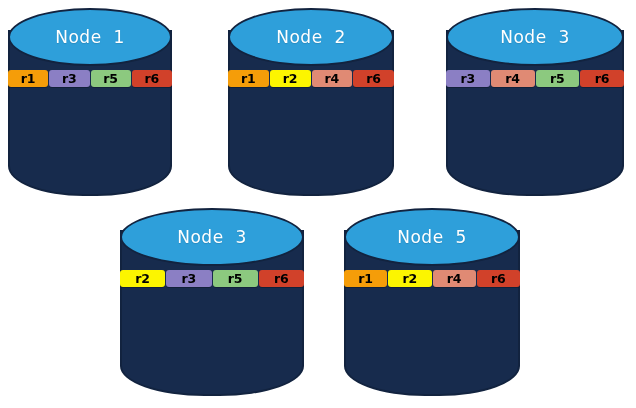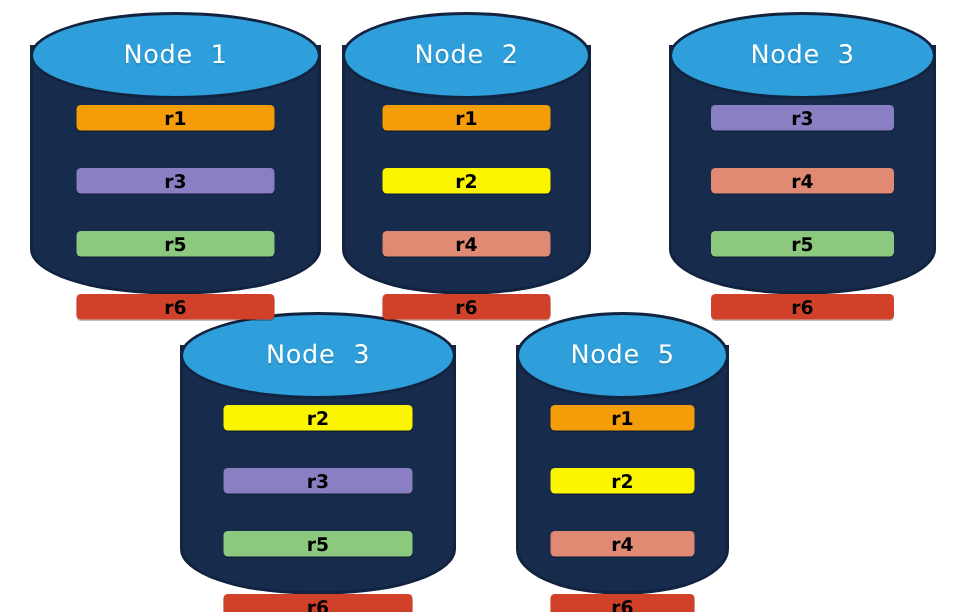--- a/index.html
+++ b/index.html
@@ -67,43 +67,43 @@
     text-shadow: 0 1px 1px rgba(0,0,0,0.12);
   }
 
   .replicas {
     position: absolute;
     left: 0;
     top: 62px;
     width: 100%;
     z-index: 2;
     display: flex;
-    flex-direction: column;
+    flex-direction: row;
     align-items: center;
-    gap: 25px;
+    gap: 1px;
   }
   .replica {
     width: 68%;
     height: 17px;
     border-radius: 3px;
     display: flex;
     align-items: center;
     justify-content: center;
     color: #000000;
     font-size: 12.5px;
     font-weight: bold;
     box-sizing: border-box;
     box-shadow: 0 1px 0 rgba(0,0,0,0.25);
   }
 </style>
 </head>
 <body>
 
 <div id="cluster" style="background: rgb(255, 255, 255);">
-    <div class="node" style="left: 20px; top: 8px; width: 194px; height: 188px;">
+    <div class="node" style="left: 8px; top: 8px; width: 164px; height: 188px;">
       <div class="cyl-body" style="background: rgb(23, 43, 77); border-color: rgb(18, 35, 63);"></div>
       <div class="cyl-top" style="background: rgb(46, 159, 218); border-color: rgb(18, 35, 63);"></div>
       <div class="node-label" style="color: rgb(255, 255, 255);">Node  1</div>
       <div class="replicas">
         <div class="replica" style="background: rgb(245, 157, 9); color: rgb(0, 0, 0);">r1</div>
         <div class="replica" style="background: rgb(139, 127, 196); color: rgb(0, 0, 0);">r3</div>
         <div class="replica" style="background: rgb(140, 201, 127); color: rgb(0, 0, 0);">r5</div>
         <div class="replica" style="background: rgb(209, 65, 42); color: rgb(0, 0, 0);">r6</div>
       </div>
     </div>
@@ -133,21 +133,21 @@
       <div class="cyl-body" style="background: rgb(23, 43, 77); border-color: rgb(18, 35, 63);"></div>
       <div class="cyl-top" style="background: rgb(46, 159, 218); border-color: rgb(18, 35, 63);"></div>
       <div class="node-label" style="color: rgb(255, 255, 255);">Node  3</div>
       <div class="replicas">
         <div class="replica" style="background: rgb(252, 245, 0); color: rgb(0, 0, 0);">r2</div>
         <div class="replica" style="background: rgb(139, 127, 196); color: rgb(0, 0, 0);">r3</div>
         <div class="replica" style="background: rgb(140, 201, 127); color: rgb(0, 0, 0);">r5</div>
         <div class="replica" style="background: rgb(209, 65, 42); color: rgb(0, 0, 0);">r6</div>
       </div>
     </div>
-    <div class="node" style="left: 344px; top: 208px; width: 142px; height: 188px;">
+    <div class="node" style="left: 344px; top: 208px; width: 176px; height: 188px;">
       <div class="cyl-body" style="background: rgb(23, 43, 77); border-color: rgb(18, 35, 63);"></div>
       <div class="cyl-top" style="background: rgb(46, 159, 218); border-color: rgb(18, 35, 63);"></div>
       <div class="node-label" style="color: rgb(255, 255, 255);">Node  5</div>
       <div class="replicas">
         <div class="replica" style="background: rgb(245, 157, 9); color: rgb(0, 0, 0);">r1</div>
         <div class="replica" style="background: rgb(252, 245, 0); color: rgb(0, 0, 0);">r2</div>
         <div class="replica" style="background: rgb(224, 138, 116); color: rgb(0, 0, 0);">r4</div>
         <div class="replica" style="background: rgb(209, 65, 42); color: rgb(0, 0, 0);">r6</div>
       </div>
     </div>

